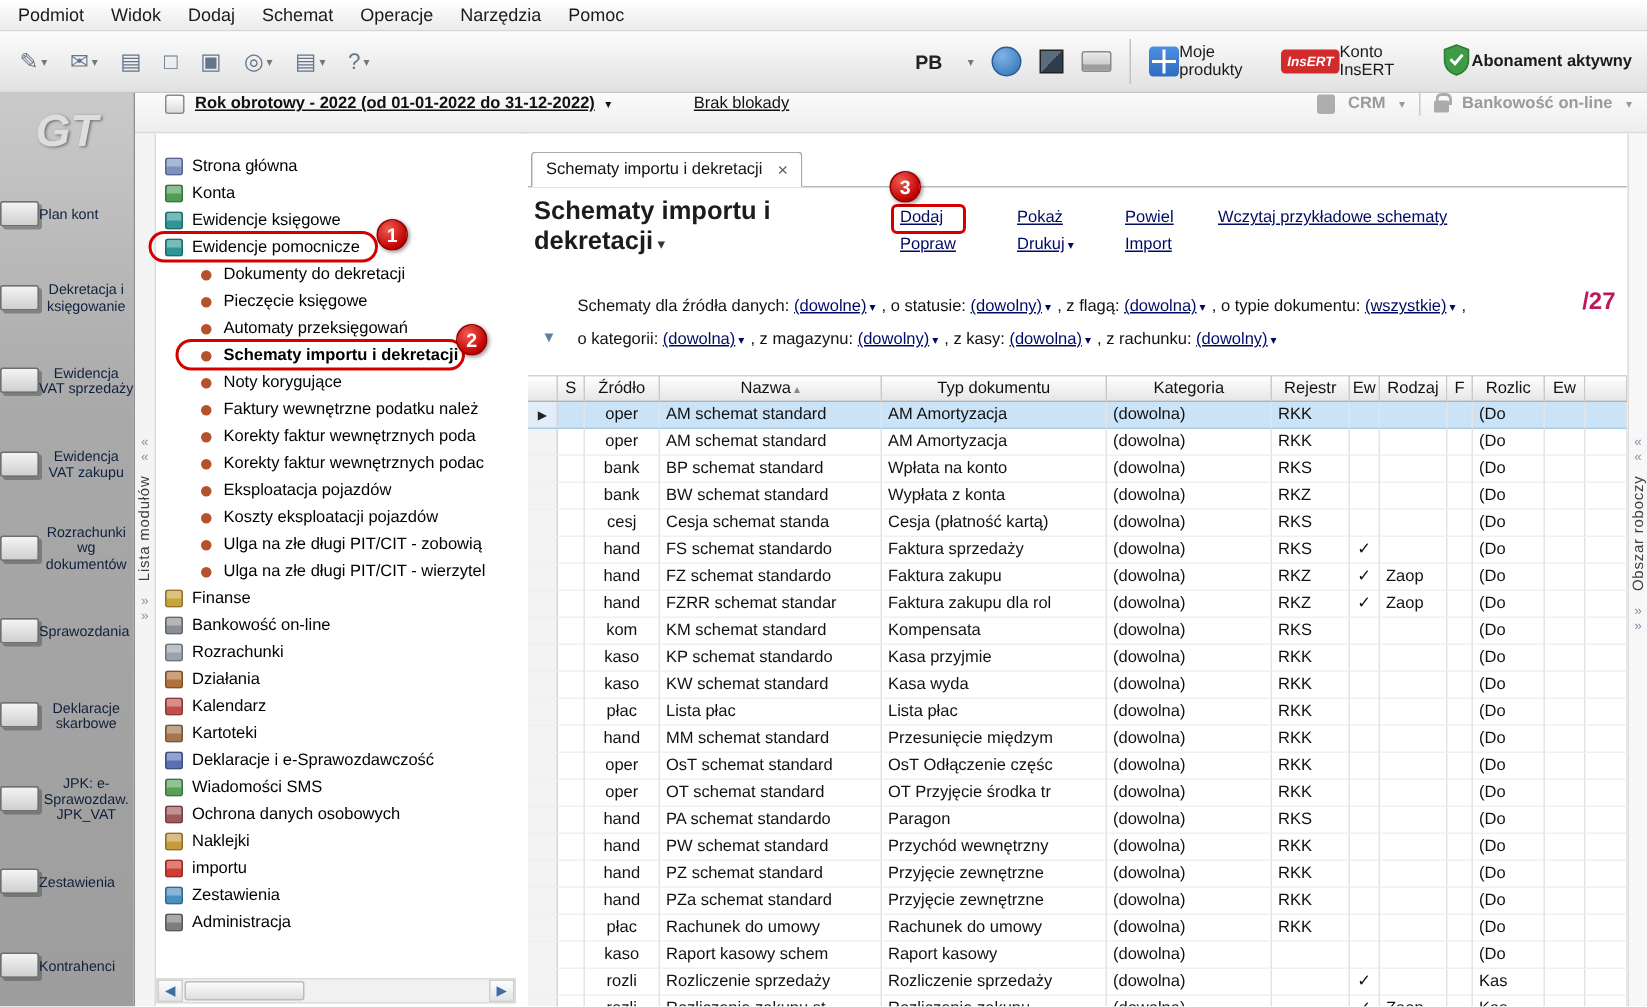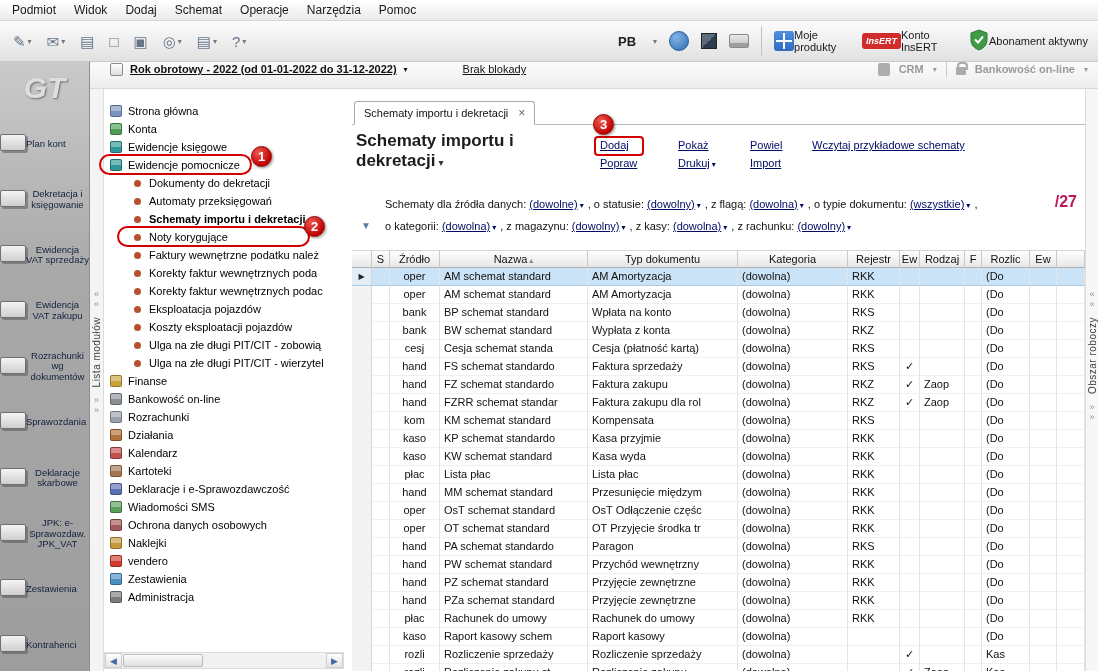--- a/index.html
+++ b/index.html
@@ -15,21 +15,21 @@
 .toolbar{position:absolute;left:0;top:21px;width:100%;height:41px;background:linear-gradient(#fcfcfc,#e1e1e1);border-bottom:1px solid #c8c8c8;display:flex;align-items:center;padding:0 10px 0 8px}
 .tb-left{display:flex;align-items:center;gap:5px}
 .tb-chip{display:flex;align-items:center;gap:2px;padding:4px 5px;border-radius:3px}
 .tb-glyph{font-size:15px;line-height:1;color:#65758a}
 .tb-dd{font-size:8px;color:#777}
 .tb-right{margin-left:auto;display:flex;align-items:center;gap:12px}
 .tb-pb{display:flex;align-items:center;gap:17px;font-weight:bold;font-size:13px;color:#222;cursor:pointer}
 .sep{width:1px;height:30px;background:#c2c2c2}
 .tb-labeled{display:flex;align-items:center;gap:0;cursor:pointer}
 .tb-label{font-size:11px;line-height:12px;color:#1a1a1a;max-width:56px}
-.tb-label.bold{font-weight:normal;max-width:none}
+.tb-label.bold{font-weight:bold;max-width:none}
 .globe-icon{width:20px;height:20px;border-radius:50%;background:radial-gradient(circle at 35% 30%,#7fb3e8,#2f6faf);border:1px solid #275d93}
 .cube-icon{width:16px;height:16px;background:linear-gradient(135deg,#5a6c7e 0 50%,#2e3d4d 50% 100%);border:1px solid #222}
 .devices-icon{width:20px;height:14px;background:linear-gradient(#e9e9e9,#bfbfbf);border:1px solid #8a8a8a;border-radius:2px;box-shadow:inset 0 -4px #9e9e9e}
 .grid-icon{width:20px;height:20px;border-radius:3px;background:linear-gradient(#4e8fe0,#2d6cc0);position:relative;flex:none}
 .grid-icon::before,.grid-icon::after{content:"";position:absolute;background:#fff}
 .grid-icon::before{left:9px;top:2px;width:2px;bottom:2px}
 .grid-icon::after{top:9px;left:2px;height:2px;right:2px}
 .insert-badge{background:#d22b2b;color:#fff;font-size:9px;font-style:italic;font-weight:bold;padding:3px 4px;border-radius:3px;flex:none}
 .shield-icon{flex:none}
 
@@ -290,20 +290,24 @@
       <div class="tree-item lvl0">
         <span class="tree-ico ewidencje-pomocnicze-icon"></span>
         <span class="tree-label">Ewidencje pomocnicze</span>
       </div>
       <div class="tree-item lvl1">
         <span class="tree-bullet"></span>
         <span class="tree-label">Dokumenty do dekretacji</span>
       </div>
       <div class="tree-item lvl1">
         <span class="tree-bullet"></span>
+        <span class="tree-label">Pieczęcie księgowe</span>
+      </div>
+      <div class="tree-item lvl1">
+        <span class="tree-bullet"></span>
         <span class="tree-label">Automaty przeksięgowań</span>
       </div>
       <div class="tree-item lvl1 sel">
         <span class="tree-bullet"></span>
         <span class="tree-label">Schematy importu i dekretacji</span>
       </div>
       <div class="tree-item lvl1">
         <span class="tree-bullet"></span>
         <span class="tree-label">Noty korygujące</span>
       </div>
@@ -370,21 +374,21 @@
       <div class="tree-item lvl0">
         <span class="tree-ico odo-icon"></span>
         <span class="tree-label">Ochrona danych osobowych</span>
       </div>
       <div class="tree-item lvl0">
         <span class="tree-ico naklejki-icon"></span>
         <span class="tree-label">Naklejki</span>
       </div>
       <div class="tree-item lvl0">
         <span class="tree-ico vendero-icon"></span>
-        <span class="tree-label">vendero</span>
+        <span class="tree-label">importu</span>
       </div>
       <div class="tree-item lvl0">
         <span class="tree-ico zestawienia-tree-icon"></span>
         <span class="tree-label">Zestawienia</span>
       </div>
       <div class="tree-item lvl0">
         <span class="tree-ico administracja-icon"></span>
         <span class="tree-label">Administracja</span>
       </div>
     </div>

